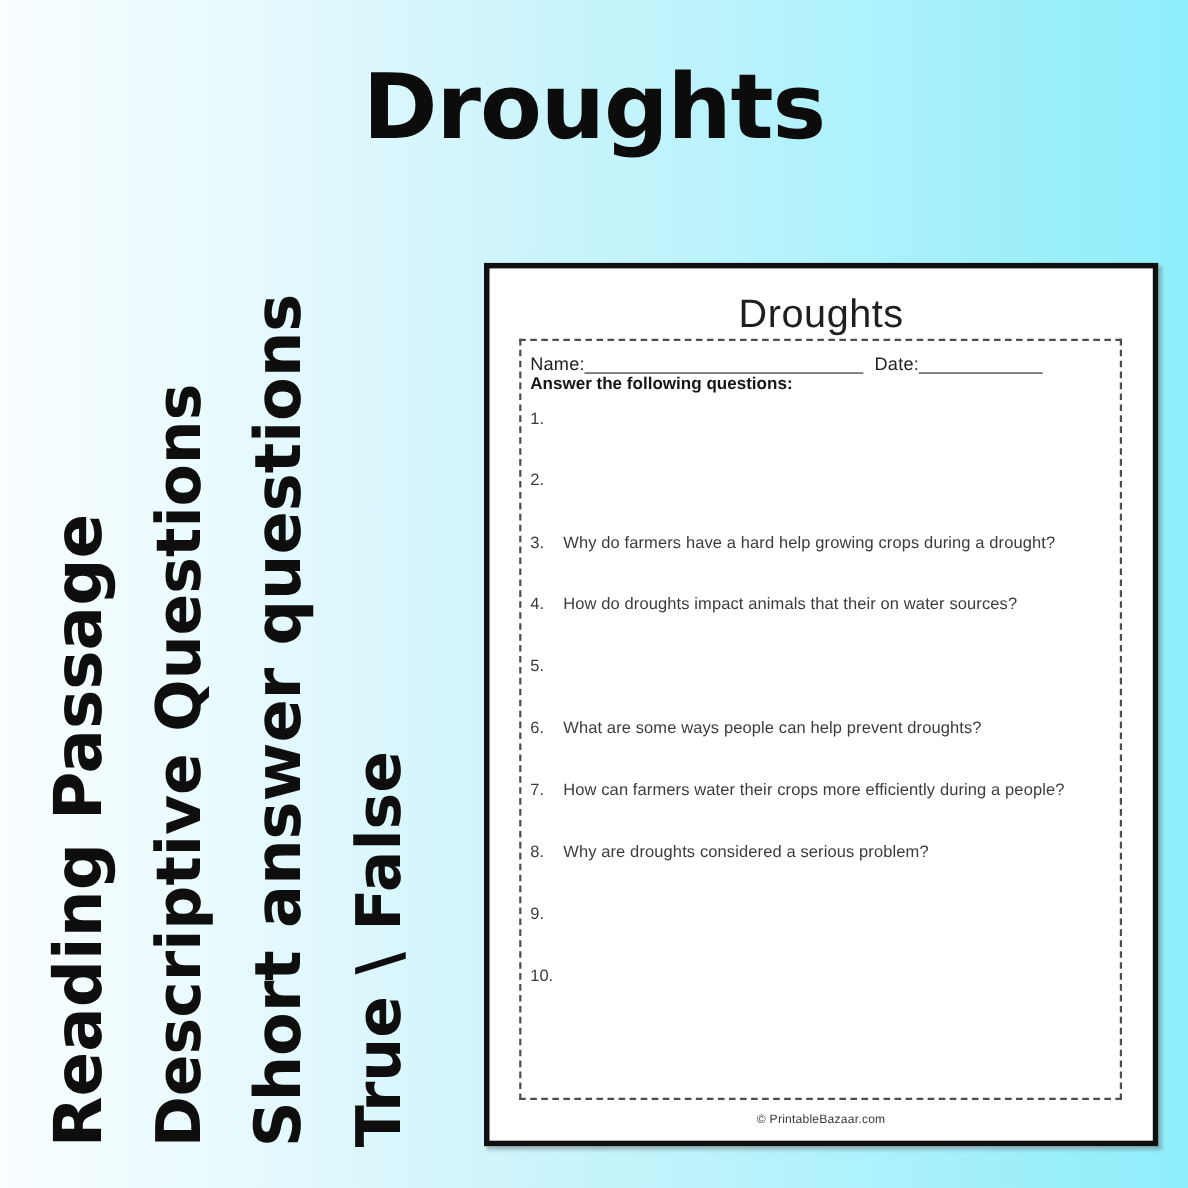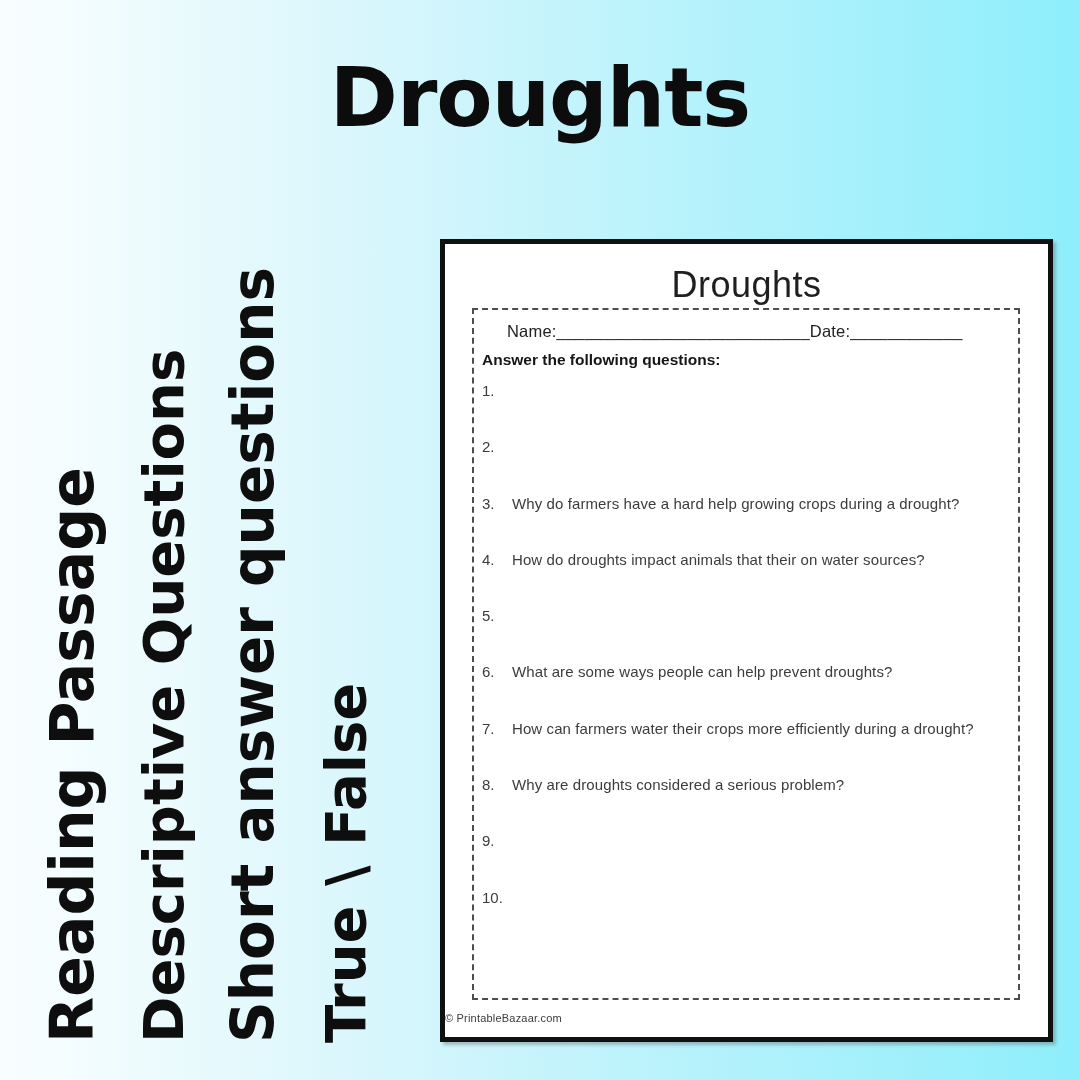--- a/index.html
+++ b/index.html
@@ -46,41 +46,40 @@
     color:#1f1f1f;
   }
   .dashed-box {
     position:absolute; left:27px; top:64px;
     width:548px; height:692px; box-sizing:border-box;
     border:2px dashed #4d4d4d;
     padding:12px 8px 0 8px;
   }
   .name-row {
     display:flex; justify-content:space-between; align-items:flex-start;
-    font-size:16.5px; color:#222222; letter-spacing:0.2px;margin-left:25px;
+    font-size:16.5px; color:#222222; letter-spacing:0.2px;
   }
   .date-group { margin-right:62px; }
   .fill-line { color:#2a2a2a; }
   .answer-heading {
-    margin-top:10px;
     font-size:15.5px; font-weight:700; color:#161616;
   }
   .questions {
     list-style:none; margin:13px 0 0 0; padding:0;
     font-size:15px; color:#3c3c3c;
   }
   .questions li {
     display:flex; align-items:flex-start;
     height:56.3px; box-sizing:border-box;
   }
   .qnum { width:30px; flex-shrink:0; }
   .qtext { flex:1; letter-spacing:0.1px; }
   .page-footer {
     position:absolute; bottom:13px; left:0; width:100%;
-    font-size:11px; color:#3a3a3a; letter-spacing:0.2px;
+    text-align:center; font-size:11px; color:#3a3a3a; letter-spacing:0.2px;
   }
 </style>
 </head>
 <body>
 
 <div class="main-title">Droughts</div>
 
 <div class="v-label v1">Reading Passage</div>
 <div class="v-label v2">Descriptive Questions</div>
 <div class="v-label v3">Short answer questions</div>
@@ -118,21 +117,21 @@
       </li>
       <li>
         <span class="qnum">5.</span>
       </li>
       <li>
         <span class="qnum">6.</span>
         <span class="qtext">What are some ways people can help prevent droughts?</span>
       </li>
       <li>
         <span class="qnum">7.</span>
-        <span class="qtext">How can farmers water their crops more efficiently during a drought?</span>
+        <span class="qtext">How can farmers water their crops more efficiently during a people?</span>
       </li>
       <li>
         <span class="qnum">8.</span>
         <span class="qtext">Why are droughts considered a serious problem?</span>
       </li>
       <li>
         <span class="qnum">9.</span>
       </li>
       <li>
         <span class="qnum">10.</span>

